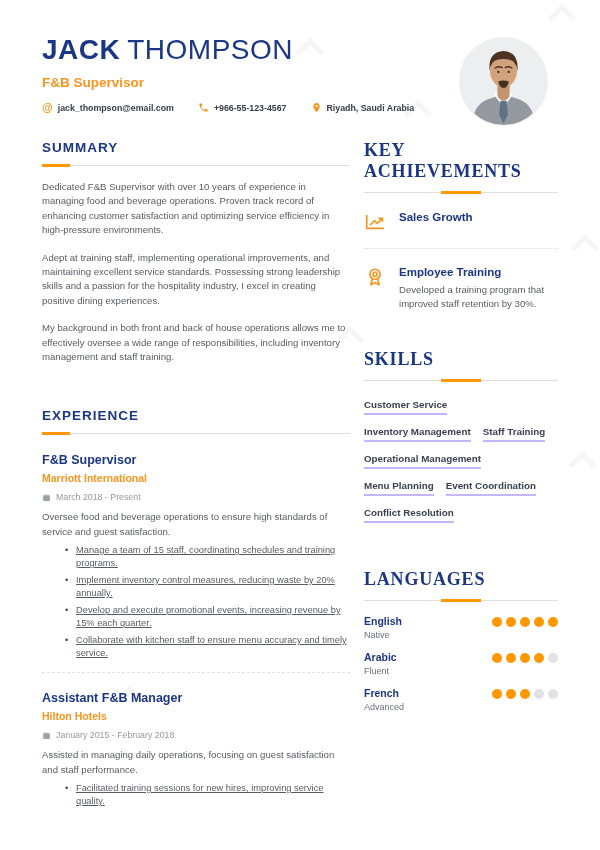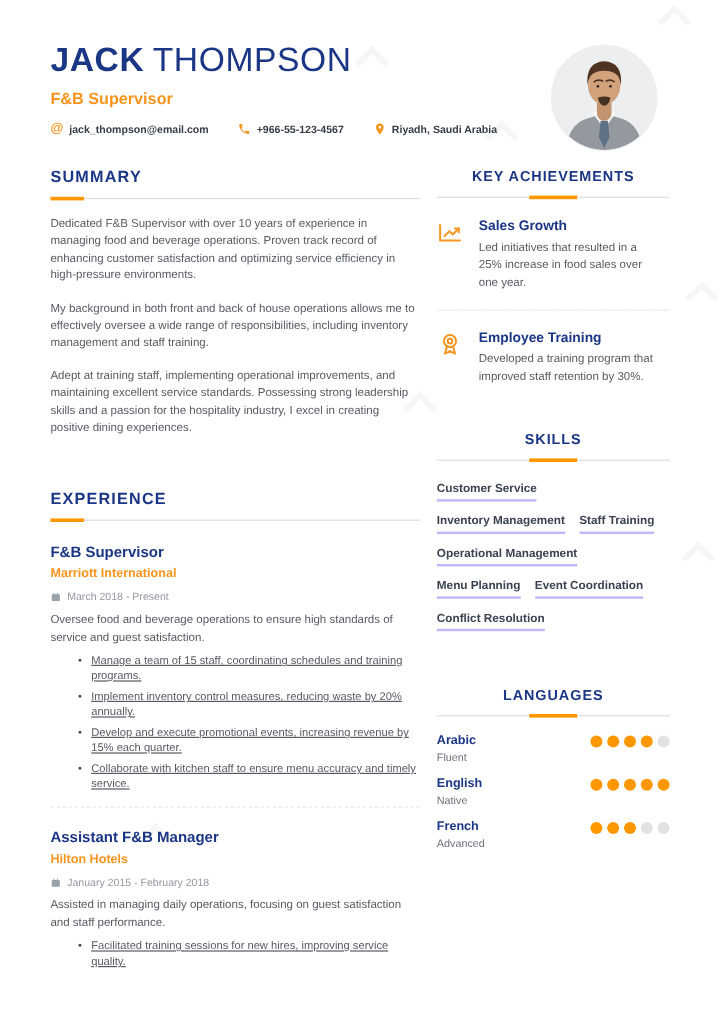--- a/index.html
+++ b/index.html
@@ -27,21 +27,21 @@
   .photo { position:absolute; left:460px; top:38px; width:87px; height:87px;
     border-radius:50%; overflow:hidden; background:#ebedee;
     box-shadow:0 0 0 1px #f0f0f0; }
   .photo svg { width:100%; height:100%; display:block; }
   
   .left  { position:absolute; left:42px;  top:140px; width:308px; }
   .right { position:absolute; left:364px; top:140px; width:194px; }
   
   h2 { margin:0; font-weight:700; color:#1b3685; }
   .left-h  { font-size:13.5px; letter-spacing:1px; }
-  .right-h { font-size:12px; letter-spacing:.8px; text-align:center; }
+  .right-h { font-size:18px; letter-spacing:.8px; text-align:left;font-family:Liberation Serif, serif; }
   .rule { position:relative; height:3px; margin:9px 0 13px; }
   .rule::before { content:''; position:absolute; left:0; right:0; top:1px;
     height:1px; background:#dedede; }
   .rule::after { content:''; position:absolute; left:0; top:0;
     width:28px; height:3px; background:#ff9800; }
   .rule.center::after { left:50%; margin-left:-20px; width:40px; }
   
   .sum { font-size:9.6px; line-height:1.5; margin:0 0 13px; color:#575c63; }
   
   .exp-section { margin-top:44px; }
@@ -140,22 +140,22 @@
 </div>
 
 <div class="left">
 
   <section>
     <h2 class="left-h">SUMMARY</h2>
     <div class="rule"></div>
     <div>
 
     <p class="sum">Dedicated F&amp;B Supervisor with over 10 years of experience in managing food and beverage operations. Proven track record of enhancing customer satisfaction and optimizing service efficiency in high-pressure environments.</p>
+        <p class="sum">Adept at training staff, implementing operational improvements, and maintaining excellent service standards. Possessing strong leadership skills and a passion for the hospitality industry, I excel in creating positive dining experiences.</p>
         <p class="sum">My background in both front and back of house operations allows me to effectively oversee a wide range of responsibilities, including inventory management and staff training.</p>
-        <p class="sum">Adept at training staff, implementing operational improvements, and maintaining excellent service standards. Possessing strong leadership skills and a passion for the hospitality industry, I excel in creating positive dining experiences.</p>
       </div>
   </section>
 
   <section class="exp-section">
     <h2 class="left-h">EXPERIENCE</h2>
     <div class="rule"></div>
 
     <div>
       <div class="job-title">F&amp;B Supervisor</div>
       <div class="company">Marriott International</div>
@@ -206,21 +206,20 @@
     <div class="rule center"></div>
 
     <div class="ach">
       <svg class="ach-icon" viewBox="0 0 24 24" fill="none" stroke="#f7941d" stroke-width="1.8" stroke-linecap="round" stroke-linejoin="round">
         <path d="M3 5 v14 h18"></path>
           <path d="M7 15 l4.5 -4.5 l3 3 L20 8"></path>
           <path d="M16.5 8 H20 V11.5"></path>
       </svg>
       <div>
         <div class="ach-title">Sales Growth</div>
-        <div class="ach-desc">Led initiatives that resulted in a 25% increase in food sales over one year.</div>
       </div>
     </div>
 
     <hr class="ach-divider">
 
     <div class="ach">
       <svg class="ach-icon" viewBox="0 0 24 24" fill="none" stroke="#f7941d" stroke-width="1.8" stroke-linecap="round" stroke-linejoin="round">
         <circle cx="12" cy="9" r="5.5"></circle>
           <circle cx="12" cy="9" r="2.2"></circle>
           <path d="M9.2 13.5 L7.5 20.5 L12 18 L16.5 20.5 L14.8 13.5"></path>
@@ -246,43 +245,43 @@
         <span class="skill">Conflict Resolution</span>
       </div>
   </section>
 
   <section class="lang-section">
     <h2 class="right-h">LANGUAGES</h2>
     <div class="rule center"></div>
 
     <div class="lang-row">
       <div>
+        <div class="lang-name">English</div>
+        <div class="lang-level">Native</div>
+      </div>
+      <div class="dots">
+          <span class="dot filled"></span>
+          <span class="dot filled"></span>
+          <span class="dot filled"></span>
+          <span class="dot filled"></span>
+          <span class="dot filled"></span>
+        </div>
+    </div>
+
+    <div class="lang-row">
+      <div>
         <div class="lang-name">Arabic</div>
         <div class="lang-level">Fluent</div>
       </div>
       <div class="dots">
           <span class="dot filled"></span>
           <span class="dot filled"></span>
           <span class="dot filled"></span>
           <span class="dot filled"></span>
           <span class="dot"></span>
-        </div>
-    </div>
-
-    <div class="lang-row">
-      <div>
-        <div class="lang-name">English</div>
-        <div class="lang-level">Native</div>
-      </div>
-      <div class="dots">
-          <span class="dot filled"></span>
-          <span class="dot filled"></span>
-          <span class="dot filled"></span>
-          <span class="dot filled"></span>
-          <span class="dot filled"></span>
         </div>
     </div>
 
     <div class="lang-row">
       <div>
         <div class="lang-name">French</div>
         <div class="lang-level">Advanced</div>
       </div>
       <div class="dots">
           <span class="dot filled"></span>

